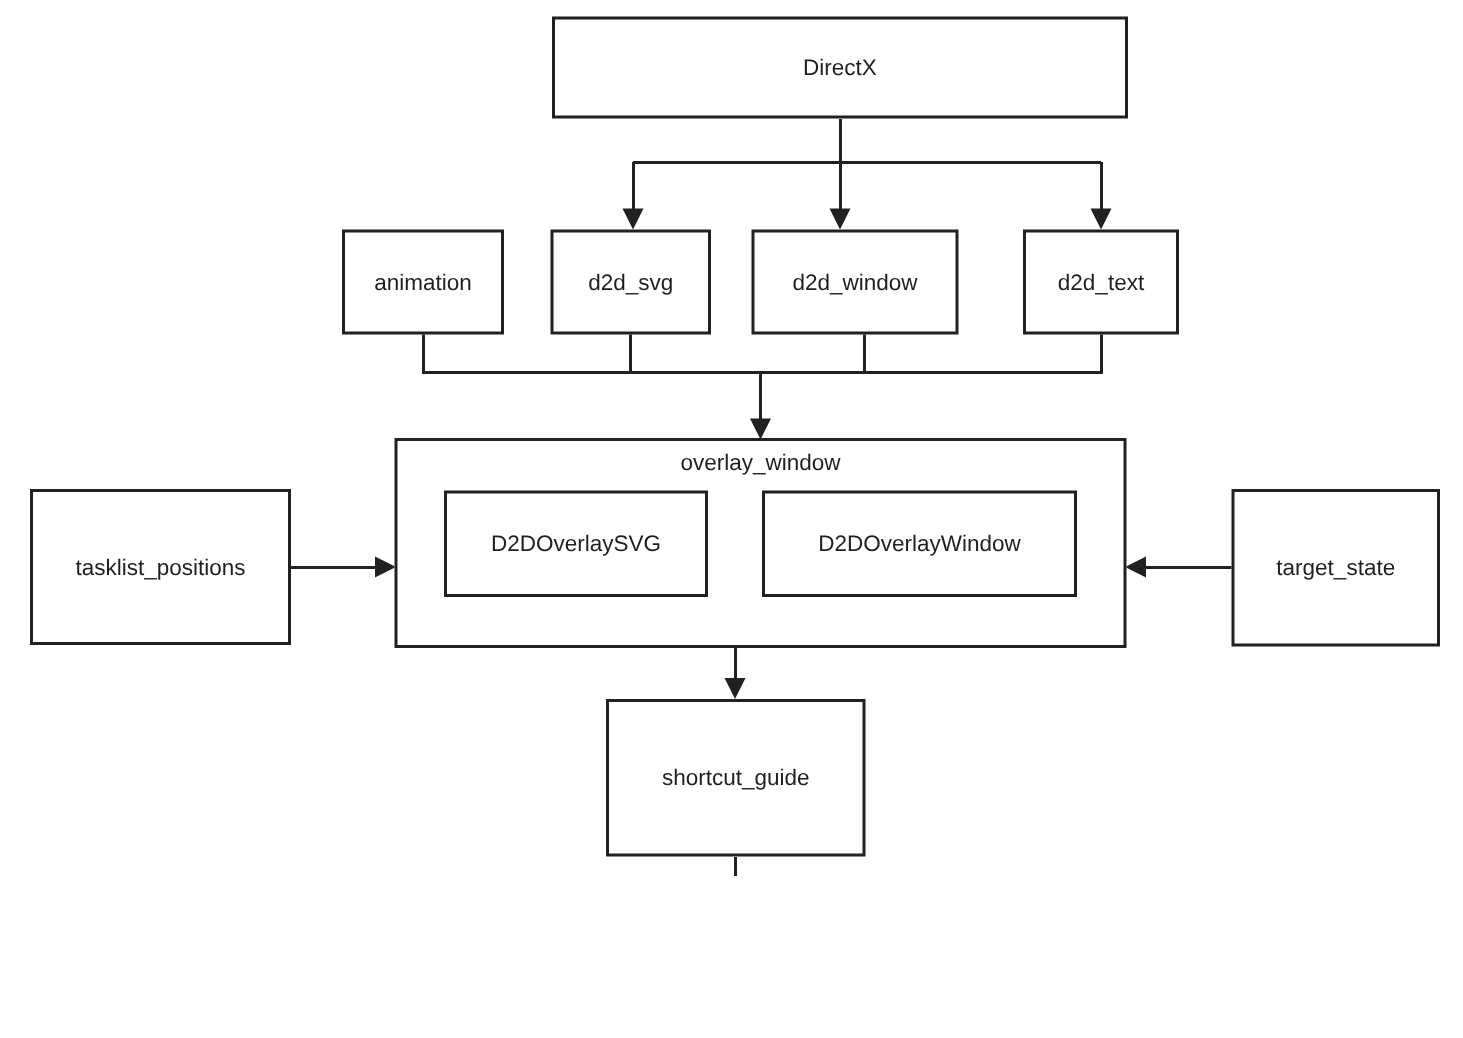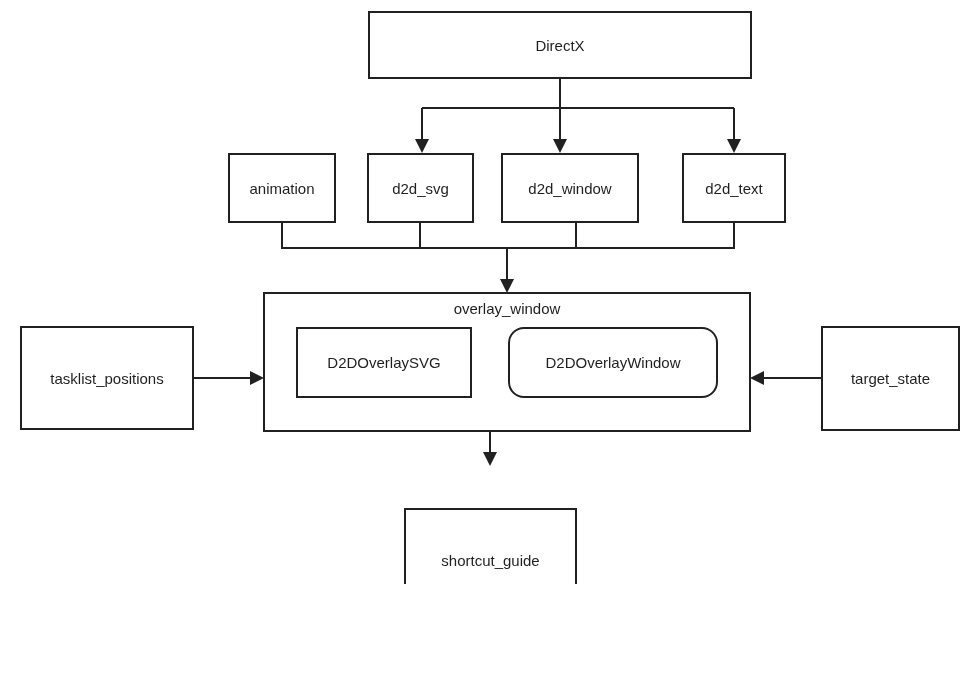--- a/index.html
+++ b/index.html
@@ -45,24 +45,24 @@
   }
   .n-directx        { left: 368px; top: 11px;  width: 384px; height: 68px; }
   .n-animation      { left: 228px; top: 153px; width: 108px; height: 70px; }
   .n-d2d-svg        { left: 367px; top: 153px; width: 107px; height: 70px; }
   .n-d2d-window     { left: 501px; top: 153px; width: 138px; height: 70px; }
   .n-d2d-text       { left: 682px; top: 153px; width: 104px; height: 70px; }
   .n-overlay        { left: 263px; top: 292px; width: 488px; height: 140px;
                       display: block; }
   .overlay-label    { text-align: center; margin-top: 6px; }
   .n-overlay-svg    { left: 296px; top: 327px; width: 176px; height: 71px; }
-  .n-overlay-win    { left: 508px; top: 327px; width: 210px; height: 71px; border-radius: 16px; }
+  .n-overlay-win    { left: 508px; top: 327px; width: 210px; height: 71px; }
   .n-tasklist       { left: 20px;  top: 326px; width: 174px; height: 104px; }
   .n-target         { left: 821px; top: 326px; width: 139px; height: 105px; }
-  .n-shortcut       { left: 404px; top: 466px; width: 173px; height: 105px; margin-top: 42px; }
+  .n-shortcut       { left: 404px; top: 466px; width: 173px; height: 105px; }
   .n-main           { left: 404px; top: 606px; width: 173px; height: 67px; margin-left: 24px; }
 </style>
 </head>
 <body>
 
 <div class="stage">
 
   <svg class="edge-layer" viewBox="0 0 975 692" xmlns="http://www.w3.org/2000/svg">
 
     <g>

